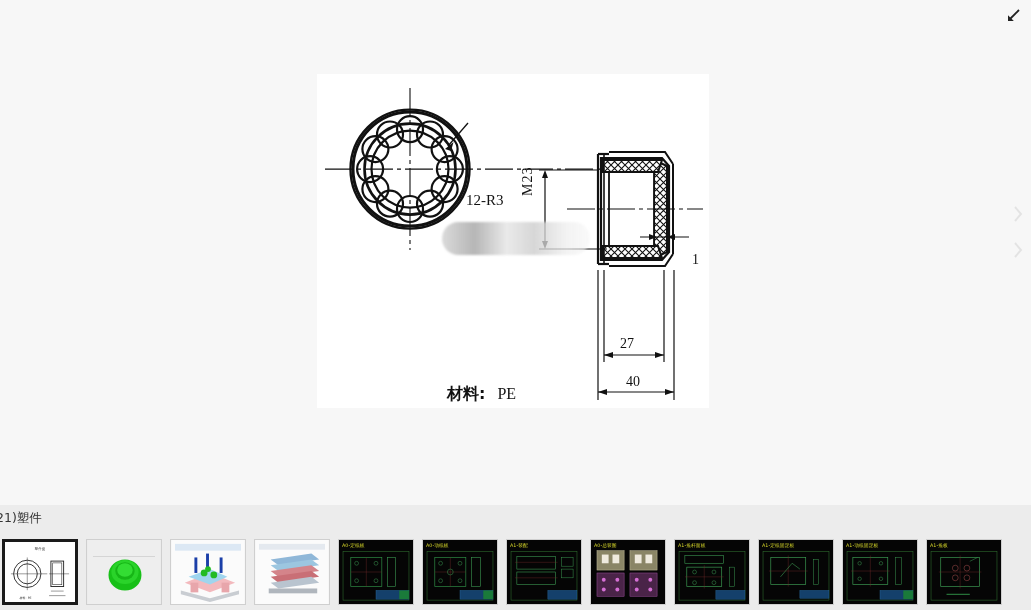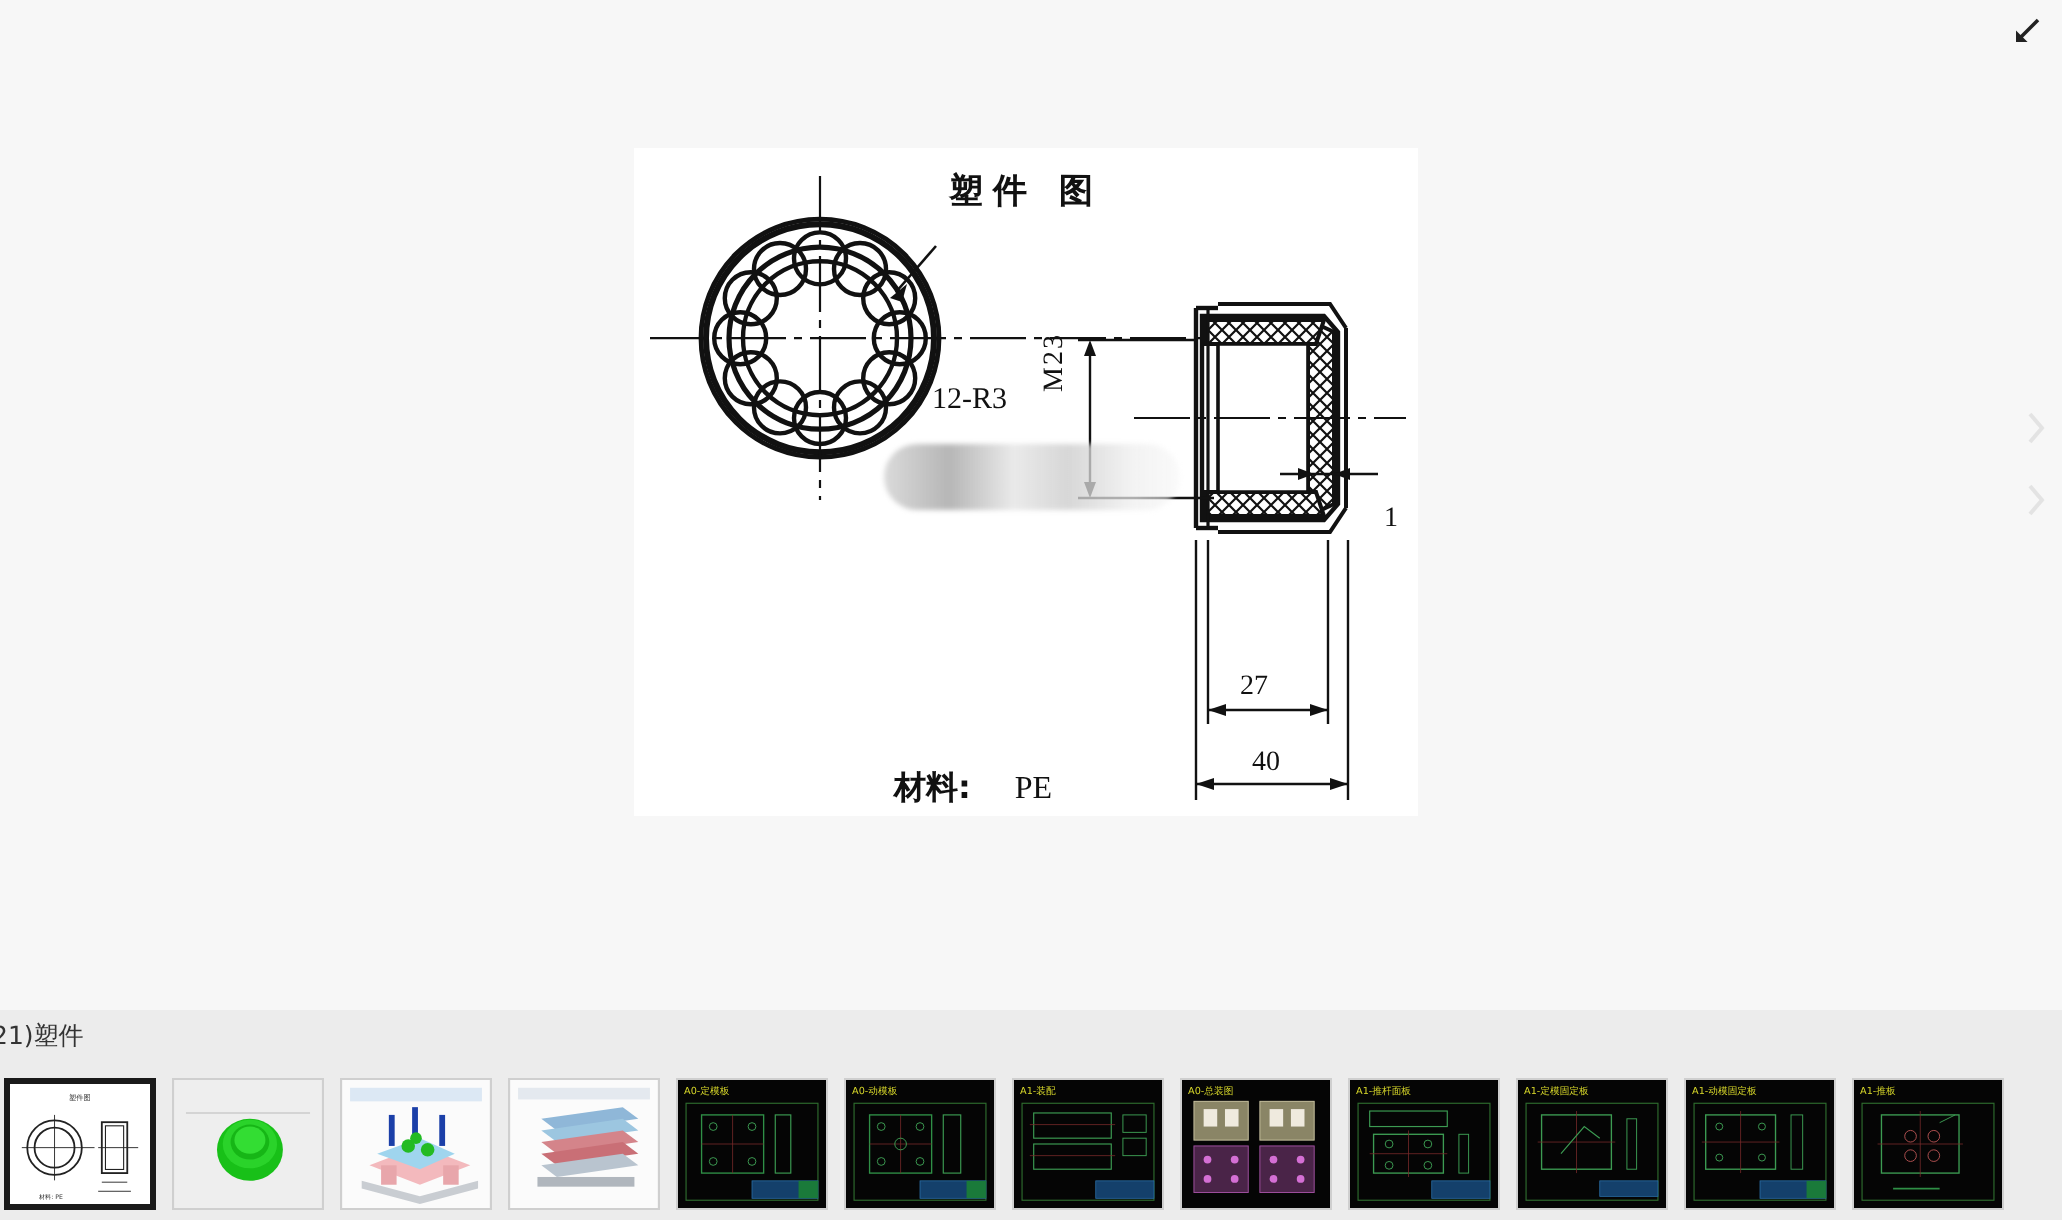--- a/index.html
+++ b/index.html
@@ -47,21 +47,21 @@
     text-align: center;
     font-family: "DejaVu Sans", sans-serif;
     font-size: 17px; font-weight: 700; color: #111;
     letter-spacing: 5px;
   }
   .mat-label {
     position: absolute; left: 130px; top: 310px;
     font-family: "DejaVu Sans", sans-serif;
     font-size: 16px; font-weight: 700; color: #111;
   }
-  .mat-label .val { margin-left: 22px; font-family: "Liberation Serif", serif; font-weight: 400; }
+  .mat-label .val { margin-left: 12px; font-family: "Liberation Serif", serif; font-weight: 400; }
 
   .ann-r3 {
     position: absolute; left: 149px; top: 118px;
     font-family: "Liberation Serif", serif;
     font-size: 15px; color: #111; font-style: italic; text-align: right;
   }
   .ann-r3 .num { font-style: normal; }
 
   .dim-27 { position: absolute; left: 303px; top: 262px; font-family:"Liberation Serif",serif; font-size: 14px; color:#111; }
   .dim-30 { position: absolute; left: 309px; top: 300px; font-family:"Liberation Serif",serif; font-size: 14px; color:#111; }
@@ -256,21 +256,20 @@
           <path d="M347 281 L338 278 L338 284 Z" fill="#111" stroke="none"></path>
 
           <line x1="281" y1="196" x2="281" y2="326"></line>
           <line x1="357" y1="196" x2="357" y2="326"></line>
           <line x1="281" y1="318" x2="357" y2="318"></line>
           <path d="M281 318 L290 315 L290 321 Z" fill="#111" stroke="none"></path>
           <path d="M357 318 L348 315 L348 321 Z" fill="#111" stroke="none"></path>
         </g>
       </svg>
 
-      <div class="dwg-title">塑件 图</div>
 
       <div class="ann-r3"><span class="num">12-R3</span></div>
 
       <div class="dim-m23">M23</div>
       <div class="dim-1">1</div>
       <div class="dim-27">27</div>
       <div class="dim-30">40</div>
 
       <div class="mat-label"><span>材料:</span><span class="val">PE</span></div>
 

